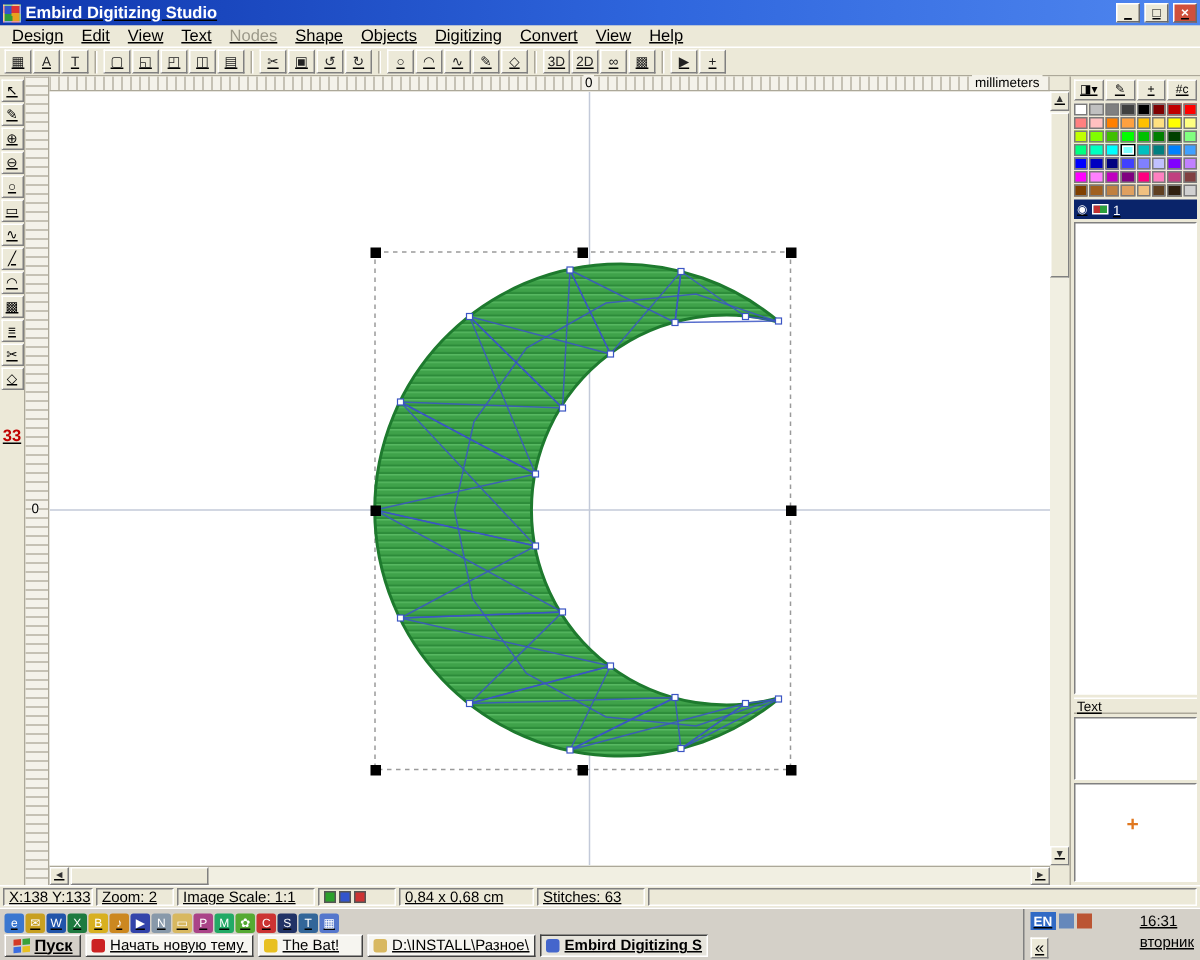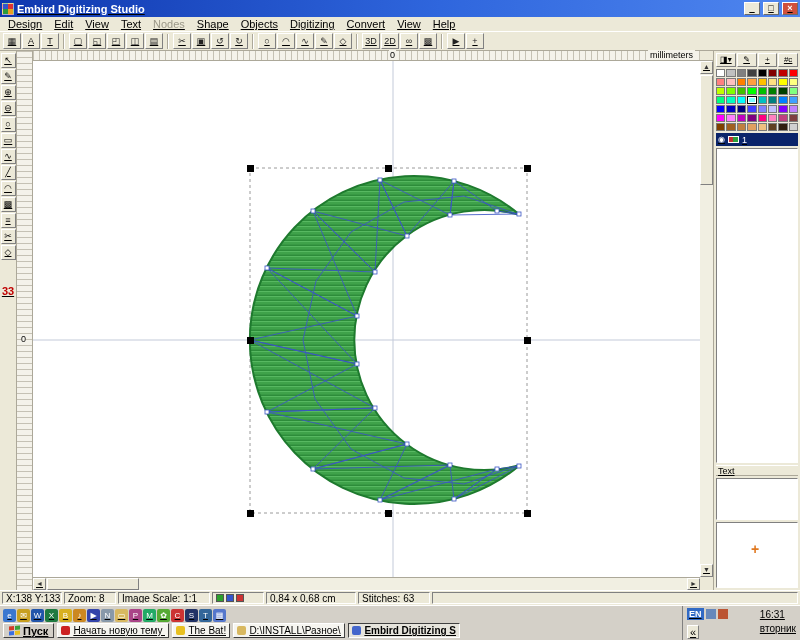--- a/index.html
+++ b/index.html
@@ -94,21 +94,21 @@
   .taskbar { height:35px; flex:0 0 35px; background:#d4d0c8; border-top:1px solid #fff; display:flex; }
   .tb-left { flex:1; min-width:0; display:flex; flex-direction:column; }
   .tb-row1 { height:17px; display:flex; align-items:center; gap:1px; padding:2px 3px 0; }
   .ql { width:13px; height:13px; flex:0 0 13px; border-radius:2px; color:#fff; font-size:8px; line-height:13px; text-align:center; overflow:hidden; }
   .tb-row2 { height:18px; display:flex; align-items:center; gap:3px; padding:1px 3px 2px; }
   .start { height:15px; display:flex; align-items:center; gap:3px; padding:0 5px; background:#d4d0c8; border:1px solid; border-color:#fff #404040 #404040 #fff; font-weight:bold; font-size:11px; }
   .flag { width:11px; height:9px; display:grid; grid-template-columns:1fr 1fr; grid-template-rows:1fr 1fr; gap:1px; transform:skewY(-6deg); }
   .flag i:nth-child(1){background:#d33c28;} .flag i:nth-child(2){background:#3ba13b;}
   .flag i:nth-child(3){background:#3b6ee0;} .flag i:nth-child(4){background:#e8c020;}
   .task { height:15px; width:112px; flex:0 0 auto; display:flex; align-items:center; gap:3px; padding:0 3px; background:#f6f5f0; border:1px solid; border-color:#fff #404040 #404040 #fff; font-size:10px; white-space:nowrap; overflow:hidden; }
-  .task:nth-child(2) { width:58px; }
+  .task:nth-child(2) { width:70px; }
   .task.active { font-weight:bold; background:#e6e4dc; border-color:#404040 #fff #fff #404040; }
   .ticon { width:9px; height:9px; flex:0 0 9px; border-radius:2px; }
   .tlabel { overflow:hidden; text-overflow:clip; }
   .tray { width:118px; flex:0 0 118px; border-left:1px solid #808080; box-shadow:inset 1px 0 #fff0; display:flex; gap:0; padding:2px 4px; }
   .tray-l { flex:1; display:flex; flex-direction:column; justify-content:space-between; }
   .tray-r1 { display:flex; gap:2px; align-items:center; }
   .en { background:#316ac5; color:#fff; font-size:9px; font-weight:bold; padding:1px 2px; line-height:10px; }
   .tray-ico { width:10px; height:10px; }
   .chev { font-size:11px; line-height:10px; padding:0 2px; border:1px solid; border-color:#fff #808080 #808080 #fff; background:#ece9d8; }
   .clock { font-size:10px; line-height:14px; white-space:nowrap; }
@@ -339,21 +339,21 @@
       <div class="parts-band">Text</div>
       <div class="parts-box"></div>
       <div class="preview">
         <span class="crosshair">+</span>
       </div>
     </div>
   </div>
 
   <div class="statusbar">
       <div class="seg seg-coords">X:138 Y:133</div>
-      <div class="seg seg-zoom">Zoom: 8</div>
+      <div class="seg seg-zoom">Zoom: 2</div>
       <div class="seg seg-scale">Image Scale: 1:1</div>
       <div class="seg seg-icons">
         <span class="schip" style="background: rgb(44, 160, 44);"></span>
         <span class="schip" style="background: rgb(51, 85, 204);"></span>
         <span class="schip" style="background: rgb(204, 51, 51);"></span>
       </div>
       <div class="seg seg-size">0,84 x 0,68 cm</div>
       <div class="seg seg-stitches">Stitches: 63</div>
       <div class="seg seg-fill"></div>
     </div>

